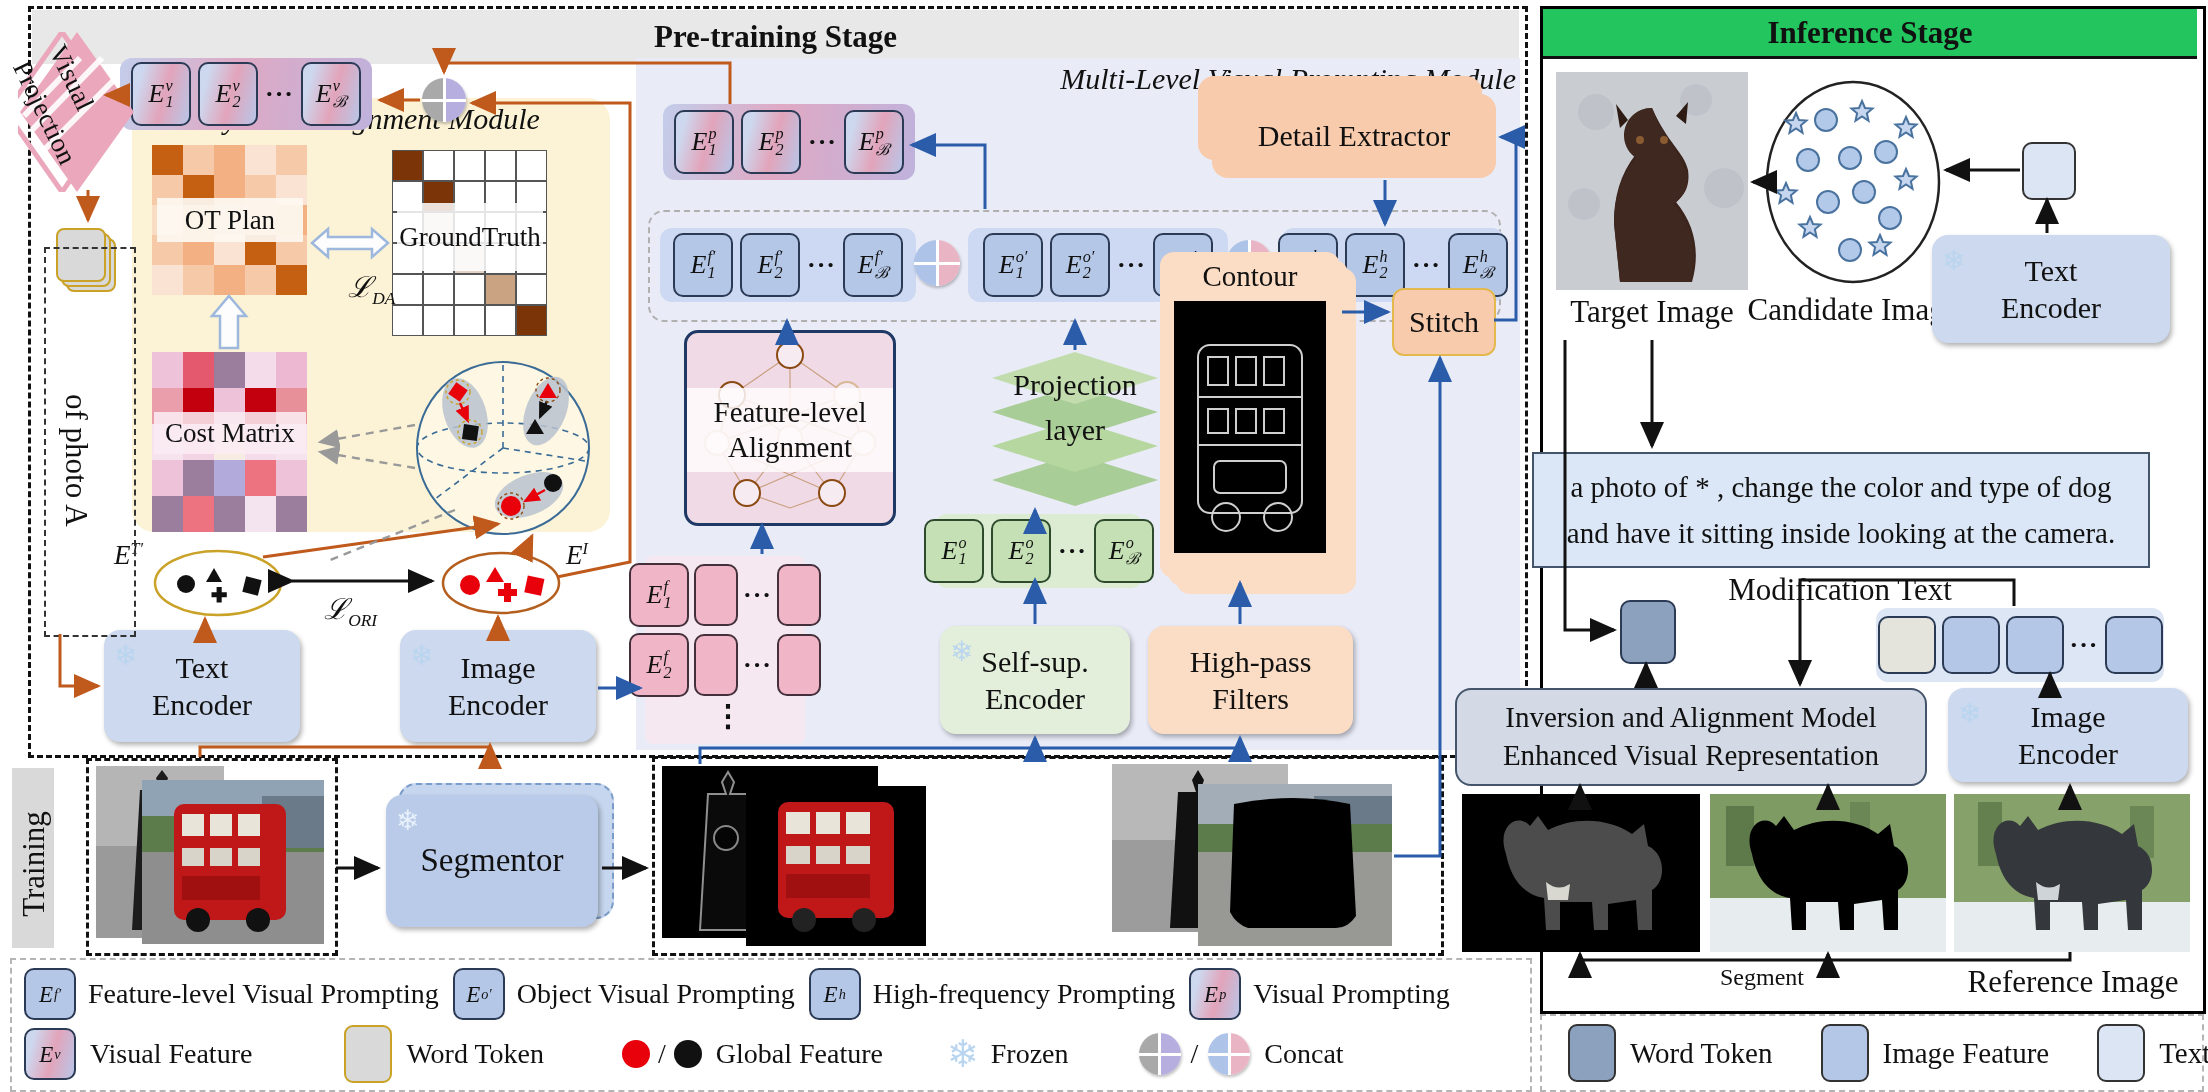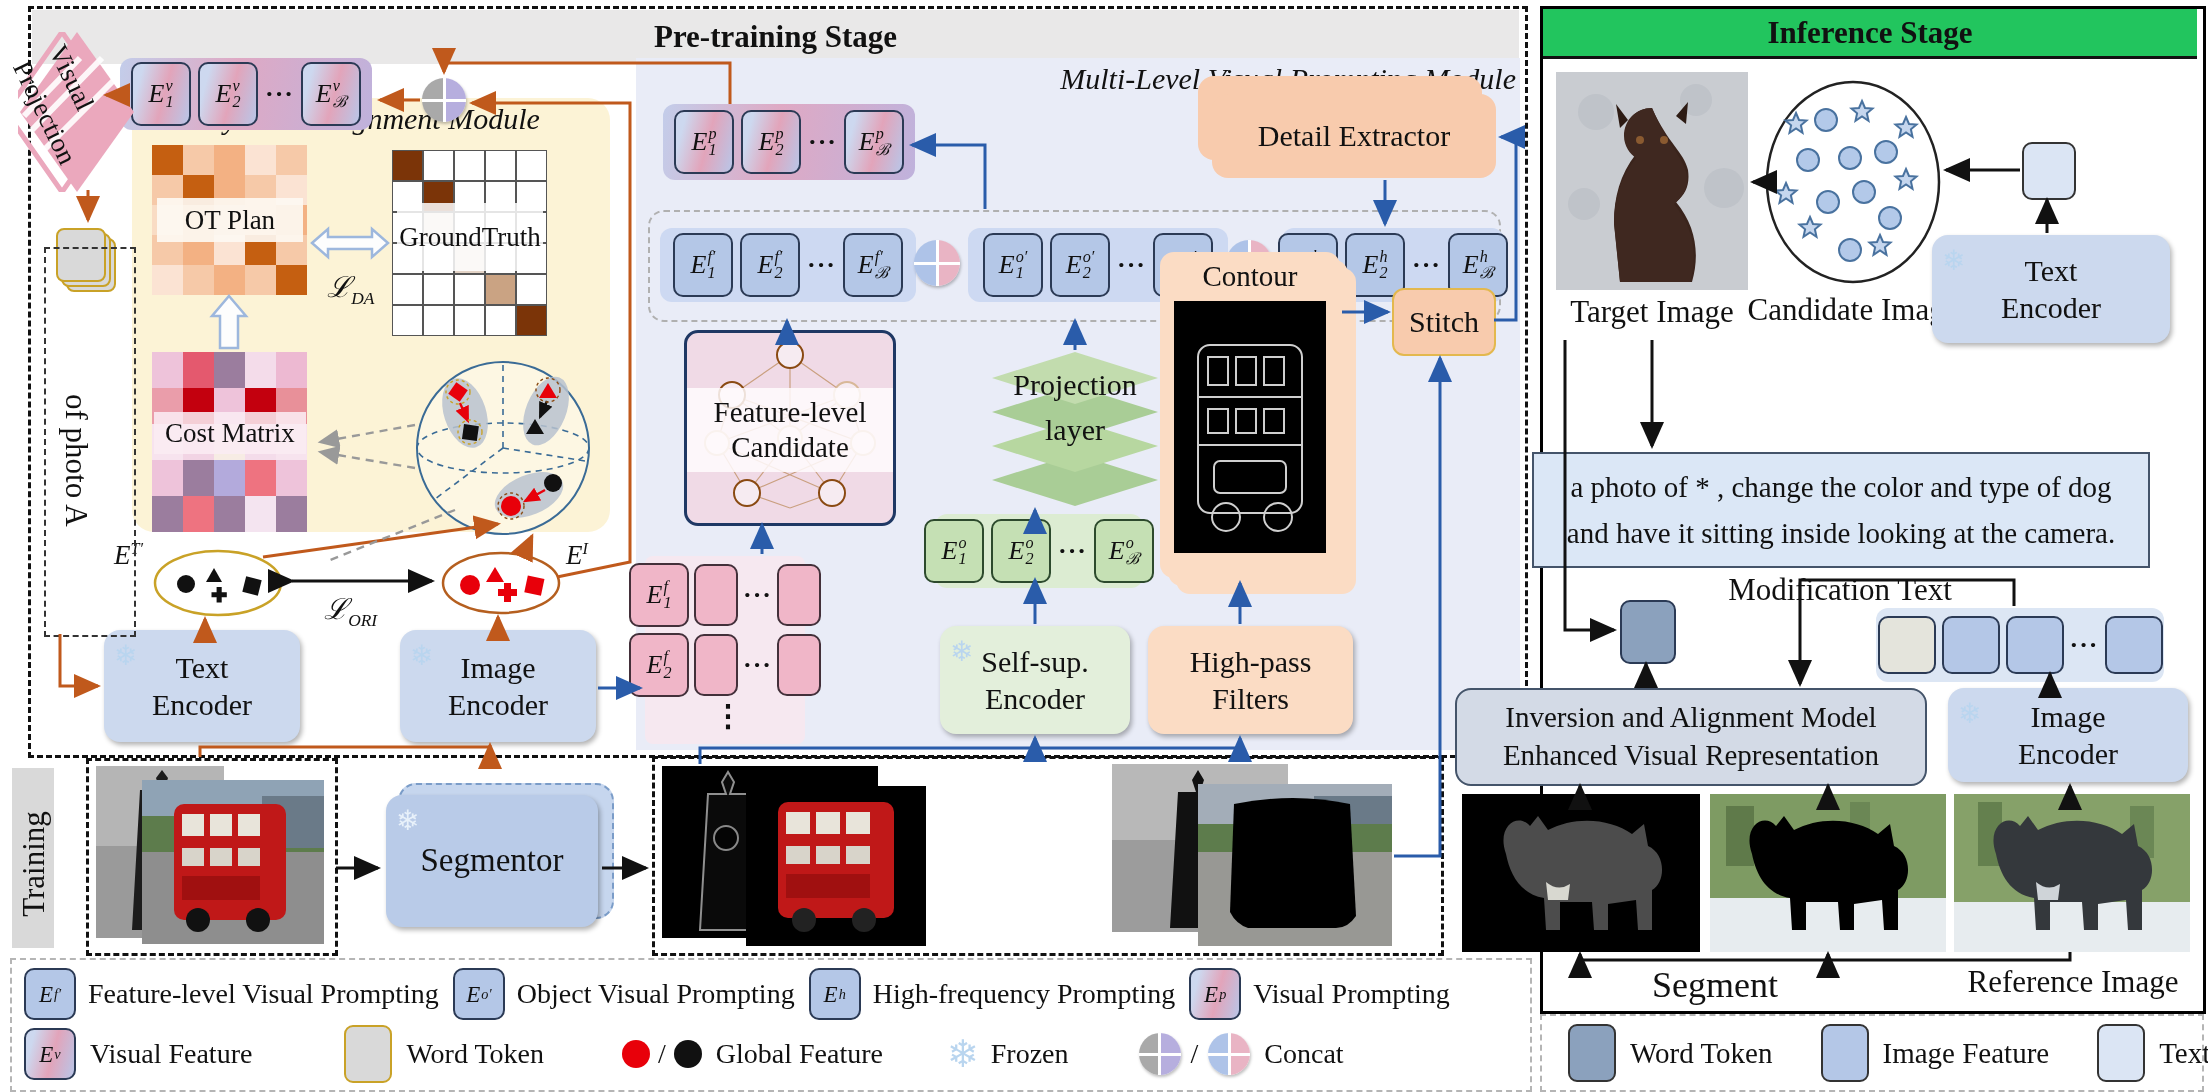--- a/index.html
+++ b/index.html
@@ -129,21 +129,21 @@
       <div class="cell" style="background:#ffffff"></div>
       <div class="cell" style="background:#ffffff"></div>
       <div class="cell" style="background:#ffffff"></div>
       <div class="cell" style="background:#7b3408"></div>
     </div>
   <div class="abs mlabel" style="left:397px;top:203px;width:146px;height:68px;background:rgba(255,255,255,.85);flex-direction:row;">
     <span>Ground</span>
     <span>Truth</span>
   </div>
 
-  <div class="abs mathlab" style="left:327px;top:266px;">
+  <div class="abs mathlab" style="left:348px;top:266px;">
     <span>ℒ</span><sub>DA</sub>
   </div>
 
   <div class="abs matrix" style="left: 152px; top: 352px; width: 155px; height: 180px; grid-template-columns: repeat(5, 1fr);">
       <div class="cell" style="background:#eec3da"></div>
       <div class="cell" style="background:#e4596e"></div>
       <div class="cell" style="background:#9b7d9e"></div>
       <div class="cell" style="background:#f4dcea"></div>
       <div class="cell" style="background:#edb9d2"></div>
       <div class="cell" style="background:#ea9daa"></div>
@@ -456,21 +456,21 @@
         <circle cx="160" cy="62" r="13" stroke="#d8b898" stroke-width="2"></circle>
         <circle cx="30" cy="110" r="12" stroke="#d8b898" stroke-width="2"></circle>
         <circle cx="103" cy="105" r="12" stroke="#d8b898" stroke-width="2"></circle>
         <circle cx="176" cy="110" r="12" stroke="#d8b898" stroke-width="2"></circle>
         <circle cx="60" cy="160" r="13" stroke="#8a4a12" stroke-width="2"></circle>
         <circle cx="145" cy="160" r="13" stroke="#8a4a12" stroke-width="2"></circle>
       </g>
     </svg>
     <div class="abs" style="left:0;top:55px;width:206px;height:84px;background:rgba(255,252,253,.85);display:flex;flex-direction:column;align-items:center;justify-content:center;font-size:29px;line-height:1.2;">
       <span>Feature-level</span>
-      <span>Candidate</span>
+      <span>Alignment</span>
     </div>
   </div>
 
   <div class="abs" style="left:645px;top:556px;width:160px;height:188px;background:#f6e8f0;border-radius:8px;">
     <div class="tokgroup" style="position:absolute;left:4px;top:8px;width:152px;height:62px;padding:0;gap:5px;">
         <span class="tok tok-pink sm2">
           <span class="tk">
             <span class="tkb">E</span>
             <span class="tks">
               <span>f</span>
@@ -778,21 +778,21 @@
     <path d="M21,30 C16,16 27,9 33,16 L37,11 L42,18 C55,11 73,12 84,20 L90,15 L92,26 C101,30 101,44 94,48 L94,68 L87,68 L86,53 L72,55 L72,68 L65,68 L64,54 L48,54 L48,68 L41,68 L40,52 C28,50 23,40 21,30 Z" fill="#000"></path>
   </svg>
   <svg class="abs imgframe" style="left:1954px;top:794px;" width="236" height="158" viewBox="0 0 118 79">
     <rect width="118" height="79" fill="#86a169"></rect>
     <rect y="54" width="118" height="25" fill="#e7ecef"></rect>
     <rect x="12" y="4" width="12" height="32" fill="#64804e"></rect>
       <rect x="88" y="6" width="12" height="26" fill="#6b8755"></rect>
     <path d="M21,30 C16,16 27,9 33,16 L37,11 L42,18 C55,11 73,12 84,20 L90,15 L92,26 C101,30 101,44 94,48 L94,68 L87,68 L86,53 L72,55 L72,68 L65,68 L64,54 L48,54 L48,68 L41,68 L40,52 C28,50 23,40 21,30 Z" fill="#34383c"></path>
     <path d="M41,44 q6,5 12,1 l-1,8 -10,0 z" fill="#cfd4d8"></path>
   </svg>
-  <div class="abs" style="left:1652px;top:964px;width:220px;font-size:36px;">Segment</div>
+  <div class="abs" style="left:1652px;top:964px;width:220px;text-align:center;font-size:24px;">Segment</div>
   <div class="abs" style="left:1948px;top:964px;width:250px;text-align:center;font-size:31px;">Reference Image</div>
 
   <div class="abs" style="left:1540px;top:1014px;width:660px;height:74px;border:2px dashed #b5b5b5;display:flex;align-items:center;">
     <span class="lr-swatch" style="margin-left:26px;background:#8ba1bd;"></span>
     <span class="legend-label" style="margin-left:14px;font-size:29px;">Word Token</span>
     <span class="lr-swatch" style="margin-left:48px;background:#b4c7e7;"></span>
     <span class="legend-label" style="margin-left:14px;font-size:29px;">Image Feature</span>
     <span class="lr-swatch" style="margin-left:48px;background:#dbe5f4;"></span>
     <span class="legend-label" style="margin-left:14px;font-size:29px;">Text Feature</span>
   </div>

